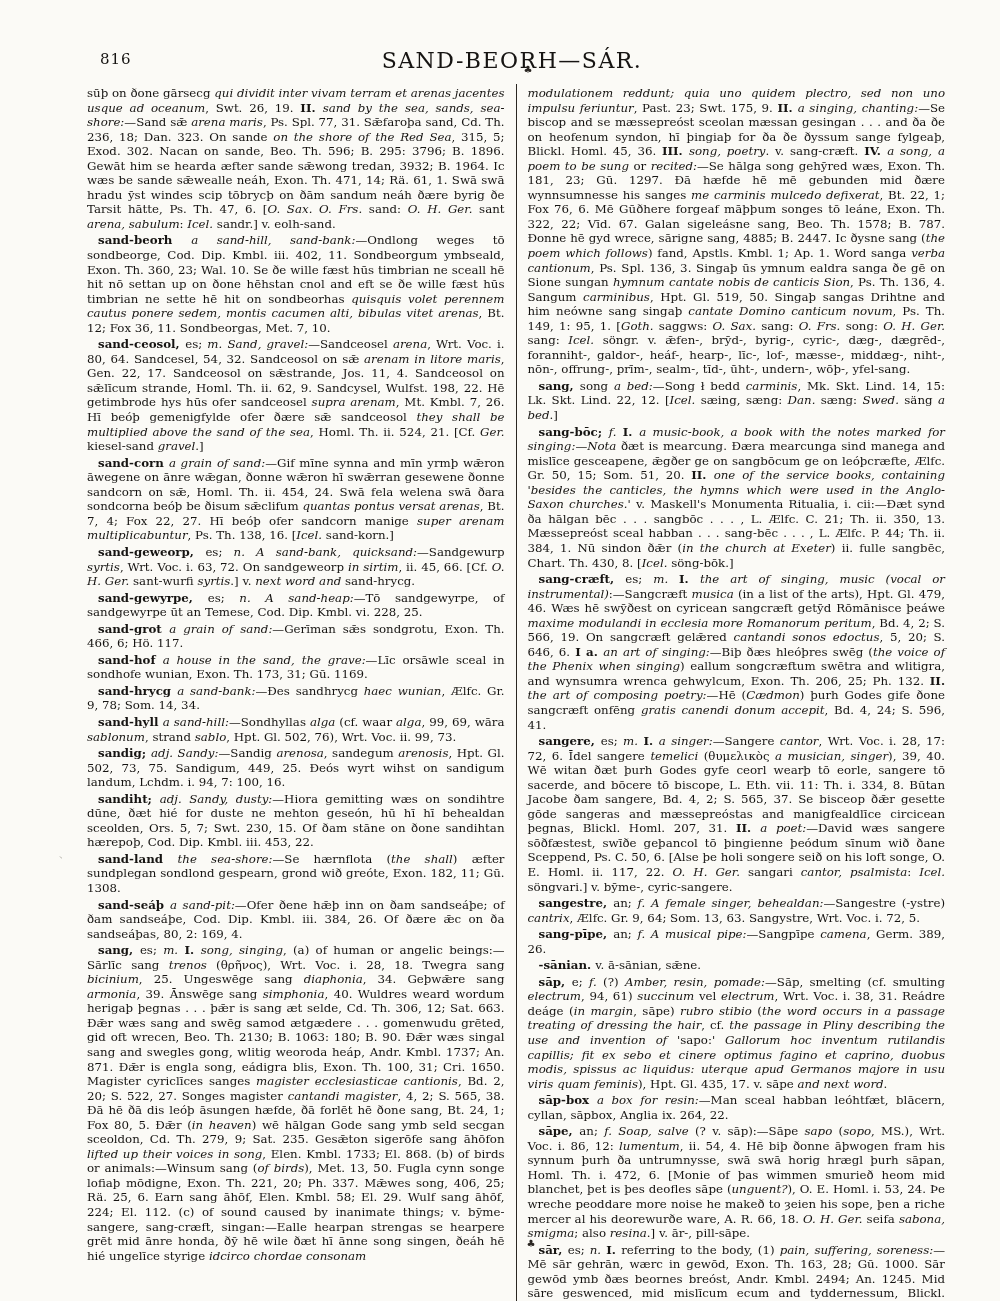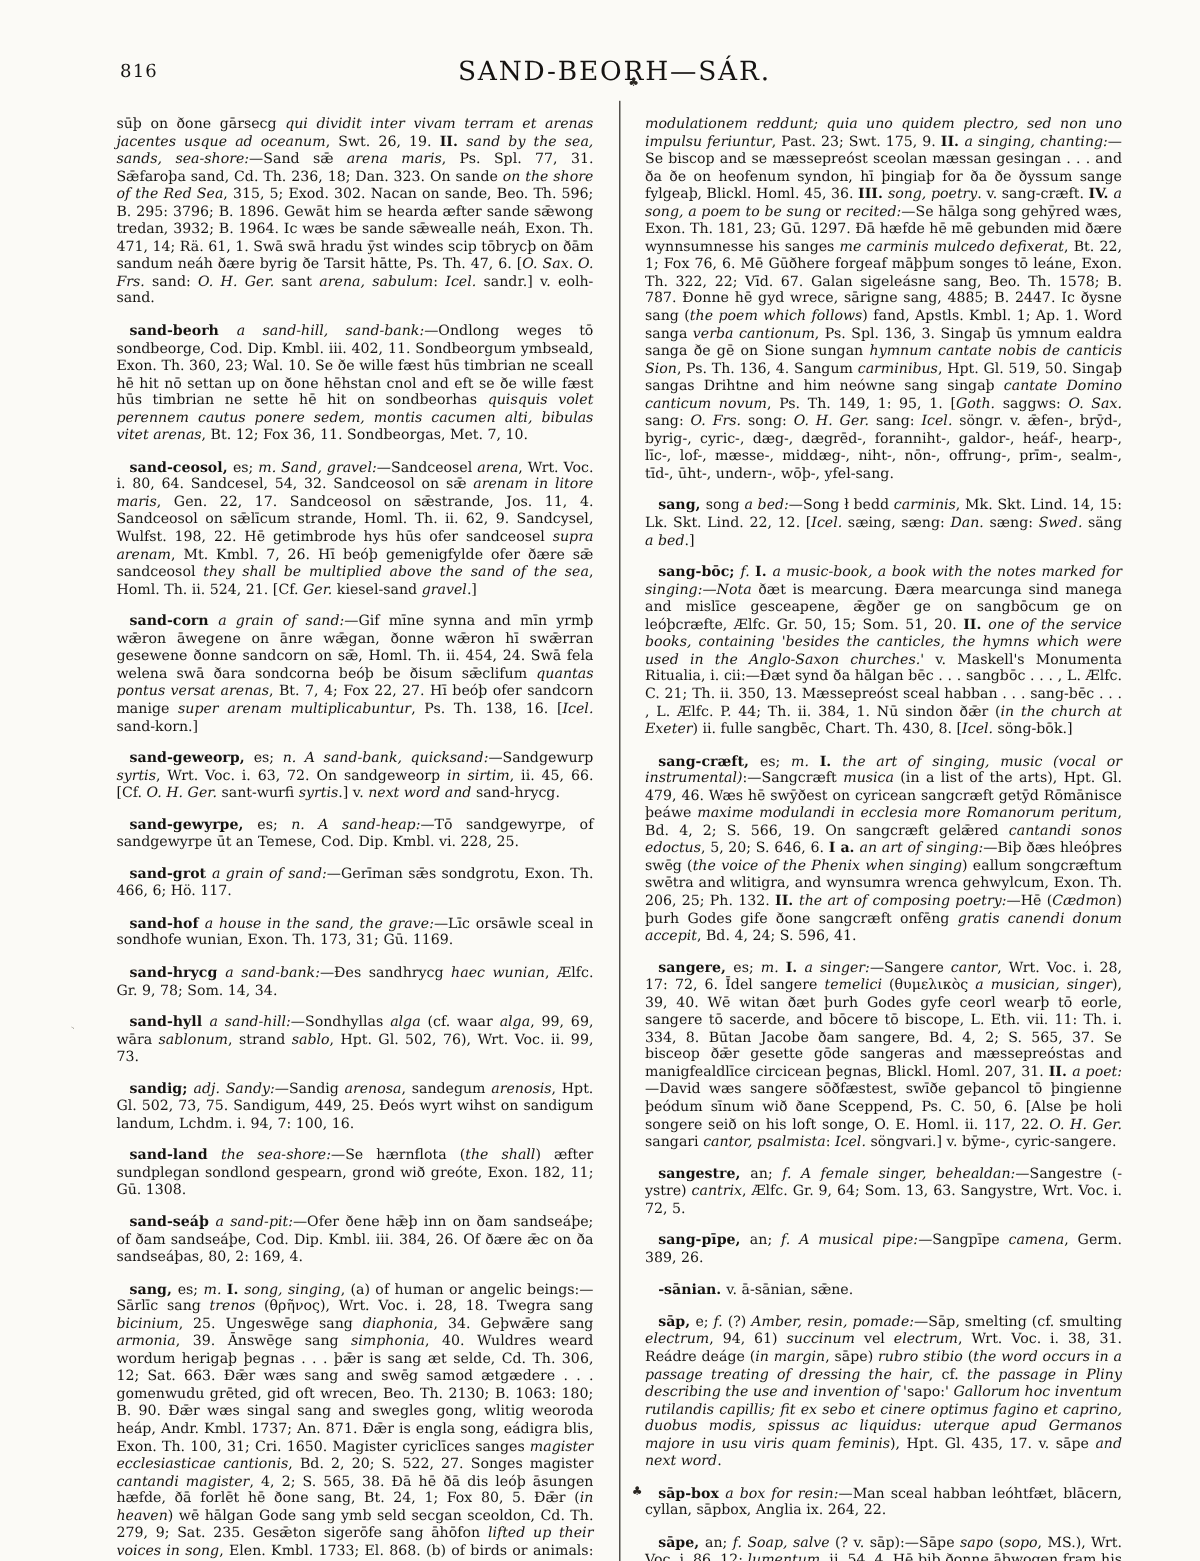--- a/index.html
+++ b/index.html
@@ -36,21 +36,21 @@
     text-align:justify;
   }
   .col-left{padding-right:9px;}
   .col-right{padding-left:9px;}
   .divider{
     width:1px;
     background:#2a2622;
     min-height:1162px;
     flex:0 0 1px;
   }
-  p.entry{margin:12px;text-indent:11px;}
+  p.entry{margin:2px;text-indent:11px;}
   p.entry.cont{text-indent:0;}
   .s-b{font-weight:bold;}
   .s-i{font-style:italic;}
   .mark{
     position:absolute;
     font-size:10px;color:#2a2622;
     width:14px;text-align:center;
   }
   .mark-top{left:521px;top:64px;}
   .mark-bottom{left:524px;top:1238px;}
@@ -78,20 +78,21 @@
         <p class="entry"><span class="s-b">sand-beorh </span><span class="s-i">a sand-hill, sand-bank:</span>—Ondlong weges tō sondbeorge, Cod. Dip. Kmbl. iii. 402, 11. Sondbeorgum ymbseald, Exon. Th. 360, 23; Wal. 10. Se ðe wille fæst hūs timbrian ne sceall hē hit nō settan up on ðone hēhstan cnol and eft se ðe wille fæst hūs timbrian ne sette hē hit on sondbeorhas <span class="s-i">quisquis volet perennem cautus ponere sedem, montis cacumen alti, bibulas vitet arenas</span>, Bt. 12; Fox 36, 11. Sondbeorgas, Met. 7, 10.</p>
         <p class="entry"><span class="s-b">sand-ceosol, </span>es; <span class="s-i">m. Sand, gravel:</span>—Sandceosel <span class="s-i">arena</span>, Wrt. Voc. i. 80, 64. Sandcesel, 54, 32. Sandceosol on sǣ <span class="s-i">arenam in litore maris</span>, Gen. 22, 17. Sandceosol on sǣstrande, Jos. 11, 4. Sandceosol on sǣlīcum strande, Homl. Th. ii. 62, 9. Sandcysel, Wulfst. 198, 22. Hē getimbrode hys hūs ofer sandceosel <span class="s-i">supra arenam</span>, Mt. Kmbl. 7, 26. Hī beóþ gemenigfylde ofer ðære sǣ sandceosol <span class="s-i">they shall be multiplied above the sand of the sea</span>, Homl. Th. ii. 524, 21. [Cf. <span class="s-i">Ger.</span> kiesel-sand <span class="s-i">gravel</span>.]</p>
         <p class="entry"><span class="s-b">sand-corn </span><span class="s-i">a grain of sand:</span>—Gif mīne synna and mīn yrmþ wǣron āwegene on ānre wǣgan, ðonne wǣron hī swǣrran gesewene ðonne sandcorn on sǣ, Homl. Th. ii. 454, 24. Swā fela welena swā ðara sondcorna beóþ be ðisum sǣclifum <span class="s-i">quantas pontus versat arenas</span>, Bt. 7, 4; Fox 22, 27. Hī beóþ ofer sandcorn manige <span class="s-i">super arenam multiplicabuntur</span>, Ps. Th. 138, 16. [<span class="s-i">Icel.</span> sand-korn.]</p>
         <p class="entry"><span class="s-b">sand-geweorp, </span>es; <span class="s-i">n. A sand-bank, quicksand:</span>—Sandgewurp <span class="s-i">syrtis</span>, Wrt. Voc. i. 63, 72. On sandgeweorp <span class="s-i">in sirtim</span>, ii. 45, 66. [Cf. <span class="s-i">O. H. Ger.</span> sant-wurfi <span class="s-i">syrtis</span>.]  v. <span class="s-i">next word and</span> sand-hrycg.</p>
         <p class="entry"><span class="s-b">sand-gewyrpe, </span>es; <span class="s-i">n. A sand-heap:</span>—Tō sandgewyrpe, of sandgewyrpe ūt an Temese, Cod. Dip. Kmbl. vi. 228, 25.</p>
         <p class="entry"><span class="s-b">sand-grot </span><span class="s-i">a grain of sand:</span>—Gerīman sǣs sondgrotu, Exon. Th. 466, 6; Hö. 117.</p>
         <p class="entry"><span class="s-b">sand-hof </span><span class="s-i">a house in the sand, the grave:</span>—Līc orsāwle sceal in sondhofe wunian, Exon. Th. 173, 31; Gū. 1169.</p>
         <p class="entry"><span class="s-b">sand-hrycg </span><span class="s-i">a sand-bank:</span>—Ðes sandhrycg <span class="s-i">haec wunian</span>, Ælfc. Gr. 9, 78; Som. 14, 34.</p>
         <p class="entry"><span class="s-b">sand-hyll </span><span class="s-i">a sand-hill:</span>—Sondhyllas <span class="s-i">alga</span> (cf. waar <span class="s-i">alga</span>, 99, 69, wāra <span class="s-i">sablonum</span>, strand <span class="s-i">sablo</span>, Hpt. Gl. 502, 76), Wrt. Voc. ii. 99, 73.</p>
         <p class="entry"><span class="s-b">sandig; </span><span class="s-i">adj. Sandy:</span>—Sandig <span class="s-i">arenosa</span>, sandegum <span class="s-i">arenosis</span>, Hpt. Gl. 502, 73, 75. Sandigum, 449, 25. Ðeós wyrt wihst on sandigum landum, Lchdm. i. 94, 7: 100, 16.</p>
+        <p class="entry"><span class="s-b">sandiht; </span><span class="s-i">adj. Sandy, dusty:</span>—Hiora gemitting wæs on sondihtre dūne, ðæt hié for duste ne mehton geseón, hū hī hī behealdan sceolden, Ors. 5, 7; Swt. 230, 15. Of ðam stāne on ðone sandihtan hærepoþ, Cod. Dip. Kmbl. iii. 453, 22.</p>
         <p class="entry"><span class="s-b">sand-land </span><span class="s-i">the sea-shore:</span>—Se hærnflota (<span class="s-i">the shall</span>) æfter sundplegan sondlond gespearn, grond wið greóte, Exon. 182, 11; Gū. 1308.</p>
         <p class="entry"><span class="s-b">sand-seáþ </span><span class="s-i">a sand-pit:</span>—Ofer ðene hǣþ inn on ðam sandseáþe; of ðam sandseáþe, Cod. Dip. Kmbl. iii. 384, 26. Of ðære ǣc on ða sandseáþas, 80, 2: 169, 4.</p>
         <p class="entry"><span class="s-b">sang, </span>es; <span class="s-i">m.   </span><span class="s-b">I. </span><span class="s-i">song, singing</span>, (a) of human or angelic beings:—Sārlīc sang <span class="s-i">trenos</span> (θρῆνος), Wrt. Voc. i. 28, 18. Twegra sang <span class="s-i">bicinium</span>, 25. Ungeswēge sang <span class="s-i">diaphonia</span>, 34. Geþwǣre sang <span class="s-i">armonia</span>, 39. Ānswēge sang <span class="s-i">simphonia</span>, 40. Wuldres weard wordum herigaþ þegnas . . . þǣr is sang æt selde, Cd. Th. 306, 12; Sat. 663. Ðǣr wæs sang and swēg samod ætgædere . . . gomenwudu grēted, gid oft wrecen, Beo. Th. 2130; B. 1063: 180; B. 90. Ðǣr wæs singal sang and swegles gong, wlitig weoroda heáp, Andr. Kmbl. 1737; An. 871. Ðǣr is engla song, eádigra blis, Exon. Th. 100, 31; Cri. 1650. Magister cyriclīces sanges <span class="s-i">magister ecclesiasticae cantionis</span>, Bd. 2, 20; S. 522, 27. Songes magister <span class="s-i">cantandi magister</span>, 4, 2; S. 565, 38. Ðā hē ðā dis leóþ āsungen hæfde, ðā forlēt hē ðone sang, Bt. 24, 1; Fox 80, 5. Ðǣr (<span class="s-i">in heaven</span>) wē hālgan Gode sang ymb seld secgan sceoldon, Cd. Th. 279, 9; Sat. 235. Gesǣton sigerōfe sang āhōfon <span class="s-i">lifted up their voices in song</span>, Elen. Kmbl. 1733; El. 868. (b) of birds or animals:—Winsum sang (<span class="s-i">of birds</span>), Met. 13, 50. Fugla cynn songe lofiaþ mōdigne, Exon. Th. 221, 20; Ph. 337. Mǣwes song, 406, 25; Rä. 25, 6. Earn sang āhōf, Elen. Kmbl. 58; El. 29. Wulf sang āhōf, 224; El. 112. (c) of sound caused by inanimate things; v. bȳme-sangere, sang-cræft, singan:—Ealle hearpan strengas se hearpere grēt mid ānre honda, ðȳ hē wile ðæt hī ānne song singen, ðeáh hē hié ungelīce styrige <span class="s-i">idcirco chordae consonam</span></p>
       </div>
     <div class="divider"></div>
     <div class="col col-right" id="col-right">
         <p class="entry cont"><span class="s-i">modulationem reddunt; quia uno quidem plectro, sed non uno impulsu feriuntur</span>, Past. 23; Swt. 175, 9.   <span class="s-b">II. </span><span class="s-i">a singing, chanting:</span>—Se biscop and se mæssepreóst sceolan mæssan gesingan . . . and ða ðe on heofenum syndon, hī þingiaþ for ða ðe ðyssum sange fylgeaþ, Blickl. Homl. 45, 36.   <span class="s-b">III. </span><span class="s-i">song, poetry</span>.  v. sang-cræft.   <span class="s-b">IV. </span><span class="s-i">a song, a poem to be sung</span> or <span class="s-i">recited:</span>—Se hālga song gehȳred wæs, Exon. Th. 181, 23; Gū. 1297. Ðā hæfde hē mē gebunden mid ðære wynnsumnesse his sanges <span class="s-i">me carminis mulcedo defixerat</span>, Bt. 22, 1; Fox 76, 6. Mē Gūðhere forgeaf māþþum songes tō leáne, Exon. Th. 322, 22; Vīd. 67. Galan sigeleásne sang, Beo. Th. 1578; B. 787. Ðonne hē gyd wrece, sārigne sang, 4885; B. 2447. Ic ðysne sang (<span class="s-i">the poem which follows</span>) fand, Apstls. Kmbl. 1; Ap. 1. Word sanga <span class="s-i">verba cantionum</span>, Ps. Spl. 136, 3. Singaþ ūs ymnum ealdra sanga ðe gē on Sione sungan <span class="s-i">hymnum cantate nobis de canticis Sion</span>, Ps. Th. 136, 4. Sangum <span class="s-i">carminibus</span>, Hpt. Gl. 519, 50. Singaþ sangas Drihtne and him neówne sang singaþ <span class="s-i">cantate Domino canticum novum</span>, Ps. Th. 149, 1: 95, 1. [<span class="s-i">Goth.</span> saggws: <span class="s-i">O. Sax.</span> sang: <span class="s-i">O. Frs.</span> song: <span class="s-i">O. H. Ger.</span> sang: <span class="s-i">Icel.</span> söngr.  v. ǣfen-, brȳd-, byrig-, cyric-, dæg-, dægrēd-, foranniht-, galdor-, heáf-, hearp-, līc-, lof-, mæsse-, middæg-, niht-, nōn-, offrung-, prīm-, sealm-, tīd-, ūht-, undern-, wōþ-, yfel-sang.</p>
         <p class="entry"><span class="s-b">sang, </span>song <span class="s-i">a bed:</span>—Song ł bedd <span class="s-i">carminis</span>, Mk. Skt. Lind. 14, 15: Lk. Skt. Lind. 22, 12. [<span class="s-i">Icel.</span> sæing, sæng: <span class="s-i">Dan.</span> sæng: <span class="s-i">Swed.</span> säng <span class="s-i">a bed</span>.]</p>
         <p class="entry"><span class="s-b">sang-bōc; </span><span class="s-i">f.   </span><span class="s-b">I. </span><span class="s-i">a music-book, a book with the notes marked for singing:</span>—<span class="s-i">Nota</span> ðæt is mearcung. Ðæra mearcunga sind manega and mislīce gesceapene, ǣgðer ge on sangbōcum ge on leóþcræfte, Ælfc. Gr. 50, 15; Som. 51, 20.   <span class="s-b">II. </span><span class="s-i">one of the service books, containing 'besides the canticles, the hymns which were used in the Anglo-Saxon churches.'</span>  v. Maskell's Monumenta Ritualia, i. cii:—Ðæt synd ða hālgan bēc . . . sangbōc . . . , L. Ælfc. C. 21; Th. ii. 350, 13. Mæssepreóst sceal habban . . . sang-bēc . . . , L. Ælfc. P. 44; Th. ii. 384, 1. Nū sindon ðǣr (<span class="s-i">in the church at Exeter</span>) ii. fulle sangbēc, Chart. Th. 430, 8. [<span class="s-i">Icel.</span> söng-bōk.]</p>
         <p class="entry"><span class="s-b">sang-cræft, </span>es; <span class="s-i">m.   </span><span class="s-b">I. </span><span class="s-i">the art of singing, music (vocal or instrumental)</span>:—Sangcræft <span class="s-i">musica</span> (in a list of the arts), Hpt. Gl. 479, 46. Wæs hē swȳðest on cyricean sangcræft getȳd Rōmānisce þeáwe <span class="s-i">maxime modulandi in ecclesia more Romanorum peritum</span>, Bd. 4, 2; S. 566, 19. On sangcræft gelǣred <span class="s-i">cantandi sonos edoctus</span>, 5, 20; S. 646, 6.   <span class="s-b">I a. </span><span class="s-i">an art of singing:</span>—Biþ ðæs hleóþres swēg (<span class="s-i">the voice of the Phenix when singing</span>) eallum songcræftum swētra and wlitigra, and wynsumra wrenca gehwylcum, Exon. Th. 206, 25; Ph. 132.   <span class="s-b">II. </span><span class="s-i">the art of composing poetry:</span>—Hē (<span class="s-i">Cædmon</span>) þurh Godes gife ðone sangcræft onfēng <span class="s-i">gratis canendi donum accepit</span>, Bd. 4, 24; S. 596, 41.</p>

